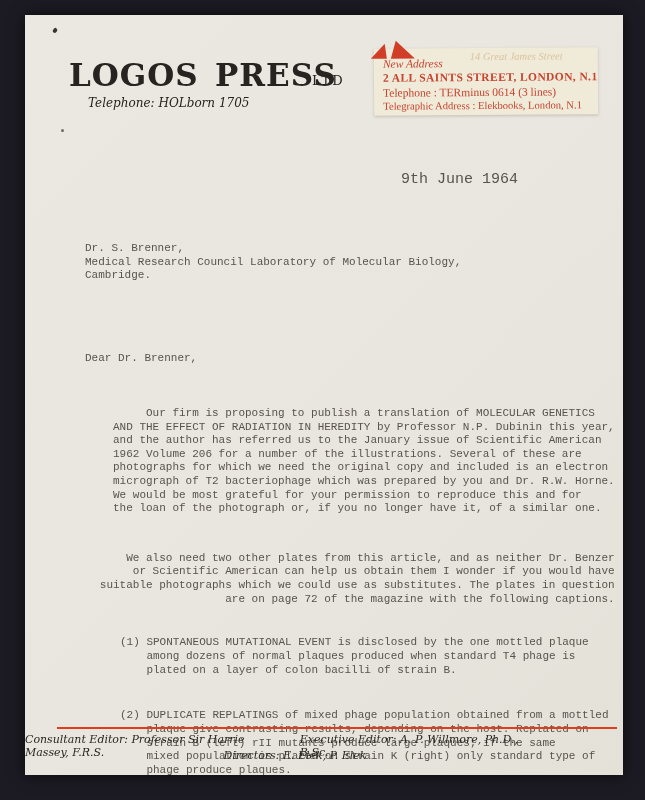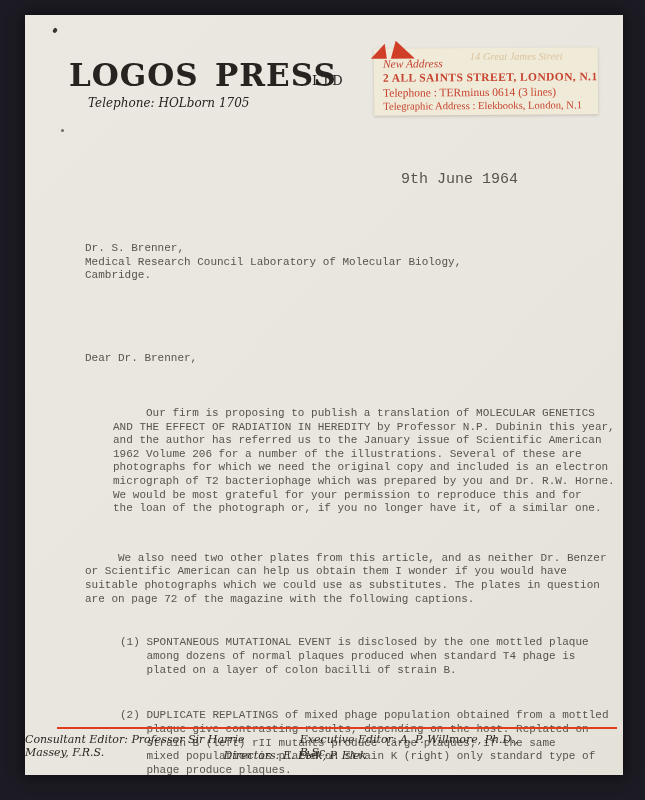--- a/index.html
+++ b/index.html
@@ -54,21 +54,21 @@
   .st-street { top:23px; font-size:11.5px; letter-spacing:.4px; font-weight:bold; }
   .st-phone  { top:38px; font-size:11.5px; }
   .st-tele   { top:52px; font-size:10.6px; }
 
   
   .typed { font-family:"Liberation Mono", monospace; color:#57544c; white-space:pre; }
   .date { position:absolute; left:376px; top:156px; font-size:15px; }
   .body { position:absolute; left:60px; top:200px; font-size:11px; line-height:13.6px; }
   .salutation { margin-top:42px; }
   .p1 { margin-top:14px;margin-left:28px; }
-  .p2 { margin-top:9px; }
+  .p2 { margin-top:9px;text-align:right; }
   .cap1 { margin-top:3px; margin-left:35px; }
   .cap2 { margin-top:5px; margin-left:35px; }
 
   
   .rule { position:absolute; left:32px; top:712px; width:560px; height:2px; background:#e23c1c; }
   .foot1 {
     position:absolute; left:0; top:718px; width:496px;
     display:flex; justify-content:center; gap:8px;
     font-style:italic; font-size:11px; color:#2a2722;
     font-family:"DejaVu Serif", serif;

